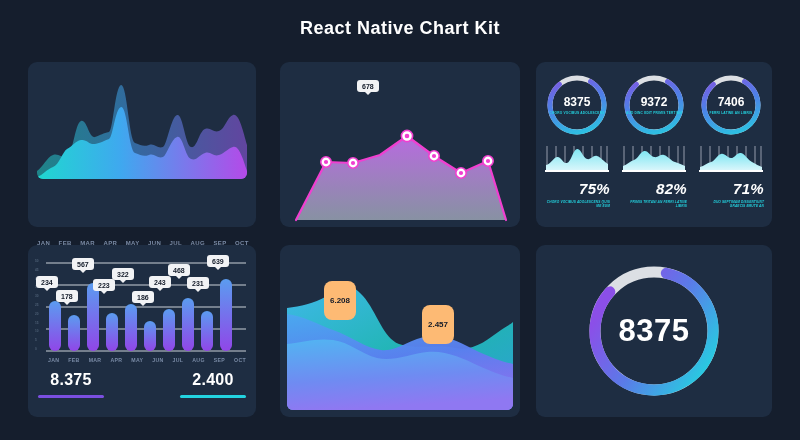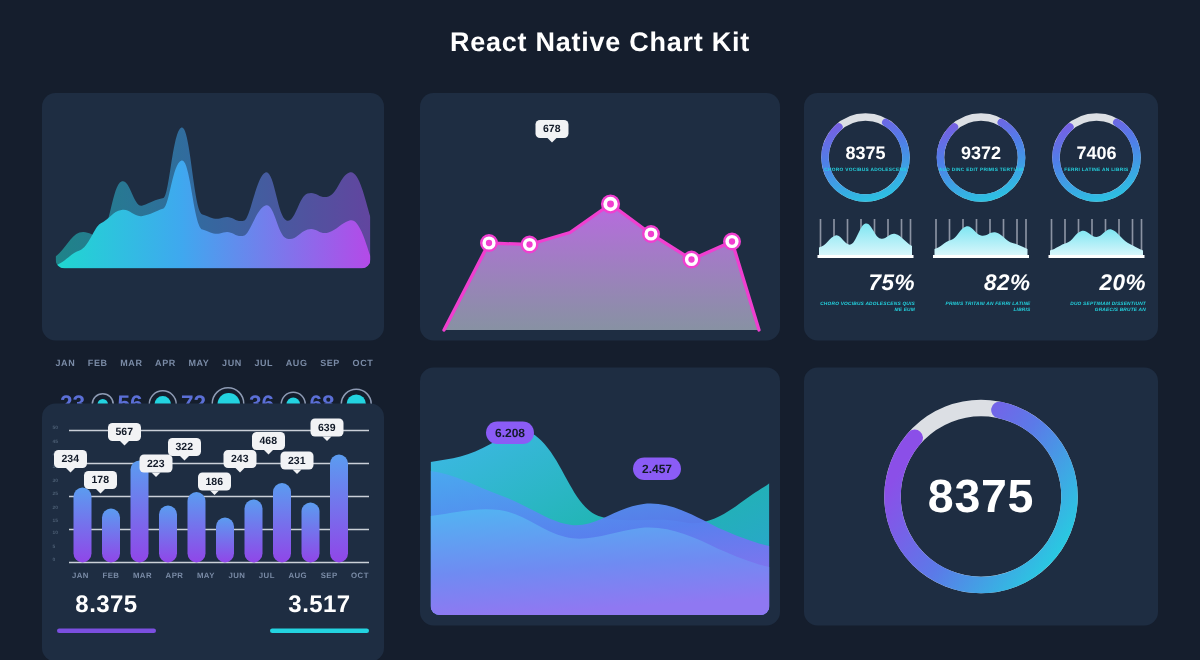--- a/index.html
+++ b/index.html
@@ -100,21 +100,21 @@
     display: flex; justify-content: space-between;
   }
   .pct-item { width: 66px; text-align: right; font-style: italic; }
   .pct-val { color: #ffffff; font-size: 15px; font-weight: bold; letter-spacing: .3px; }
   .pct-cap {
     color: #23d3e0; font-size: 3.2px; font-weight: bold;
     line-height: 1.4; margin-top: 3px; letter-spacing: .15px;
   }
 
   
-  #panel-bars { left: 28px; top: 245px; width: 228px; height: 172px; margin-top: 24px; }
+  #panel-bars { left: 28px; top: 245px; width: 228px; height: 172px; }
   .bar-axis-y {
     position: absolute; left: 7px; top: 14px; height: 92px;
     display: flex; flex-direction: column; justify-content: space-between;
   }
   .bar-axis-y span { color: #4e6076; font-size: 3.2px; font-weight: bold; }
   .bar-months {
     position: absolute; left: 20px; top: 112px; width: 198px;
     display: flex; justify-content: space-between;
   }
   .bar-months span { color: #7a8ba6; font-size: 5.2px; font-weight: bold; letter-spacing: .3px; }
@@ -126,23 +126,23 @@
   .stat-val { color: #ffffff; font-size: 16px; font-weight: bold; letter-spacing: .3px; }
   .stat-bar { height: 3px; border-radius: 2px; margin-top: 6px; }
 
   
   #panel-wave { left: 280px; top: 245px; width: 240px; height: 172px; }
   .wave-clip {
     position: absolute; inset: 7px; border-radius: 6px; overflow: hidden;
   }
   .wave-label {
     position: absolute;
-    background: #8b5cf6; color: #121a28;
+    background: #fdba74; color: #121a28;
     font-size: 8px; font-weight: bold;
-    padding: 3px 6px; border-radius: 8px;
+    padding: 15px 6px; border-radius: 8px;
     white-space: nowrap;
   }
 
   
   #panel-donut { left: 536px; top: 245px; width: 236px; height: 172px; }
   .donut-wrap {
     position: absolute; left: 50%; top: 50%;
     transform: translate(-50%, -50%);
     width: 140px; height: 140px;
   }
@@ -392,21 +392,21 @@
     <div class="pct-row">
       <div class="pct-item">
         <div class="pct-val">75%</div>
         <div class="pct-cap">CHORO VOCIBUS ADOLESCENS QUIS ME EUM</div>
       </div>
       <div class="pct-item">
         <div class="pct-val">82%</div>
         <div class="pct-cap">PRIMIS TRITANI AN FERRI LATINE LIBRIS</div>
       </div>
       <div class="pct-item">
-        <div class="pct-val">20%</div>
+        <div class="pct-val">71%</div>
         <div class="pct-cap">DUO SEPTIMAM DISSENTIUNT GRAECIS BRUTE AN</div>
       </div>
     </div>
   </div>
 
   <div class="panel" id="panel-bars">
 
     <div class="bar-axis-y">
       <span>50</span>
       <span>45</span>
@@ -472,21 +472,21 @@
       <span>SEP</span>
       <span>OCT</span>
     </div>
 
     <div class="stat-row">
       <div class="stat">
         <div class="stat-val">8.375</div>
         <div class="stat-bar" style="background:#7b4fe0;"></div>
       </div>
       <div class="stat">
-        <div class="stat-val">3.517</div>
+        <div class="stat-val">2.400</div>
         <div class="stat-bar" style="background:#23d3e0;"></div>
       </div>
     </div>
   </div>
 
   <div class="panel" id="panel-wave">
     <div class="wave-clip">
       <svg width="226" height="158" viewBox="0 0 226 158">
         <defs>
           <linearGradient id="gWaveTeal" x1="0" y1="0" x2="1" y2="1">

